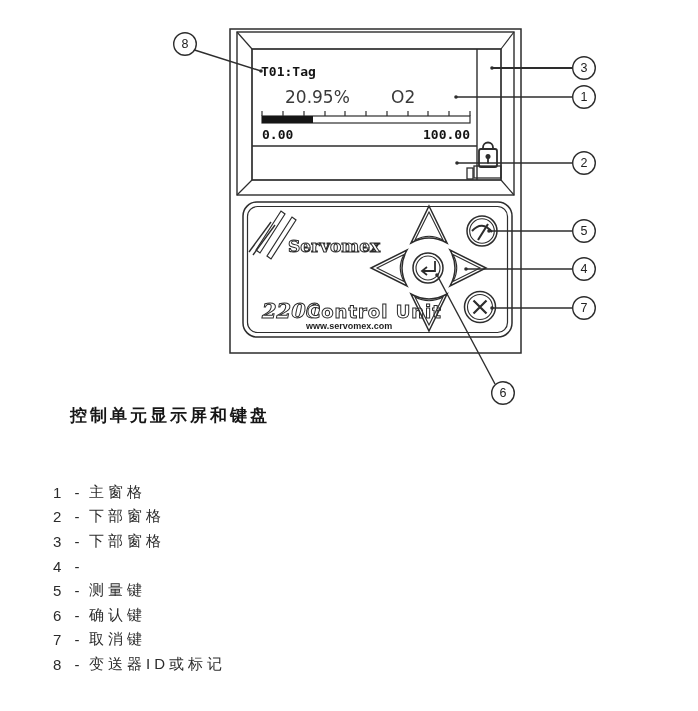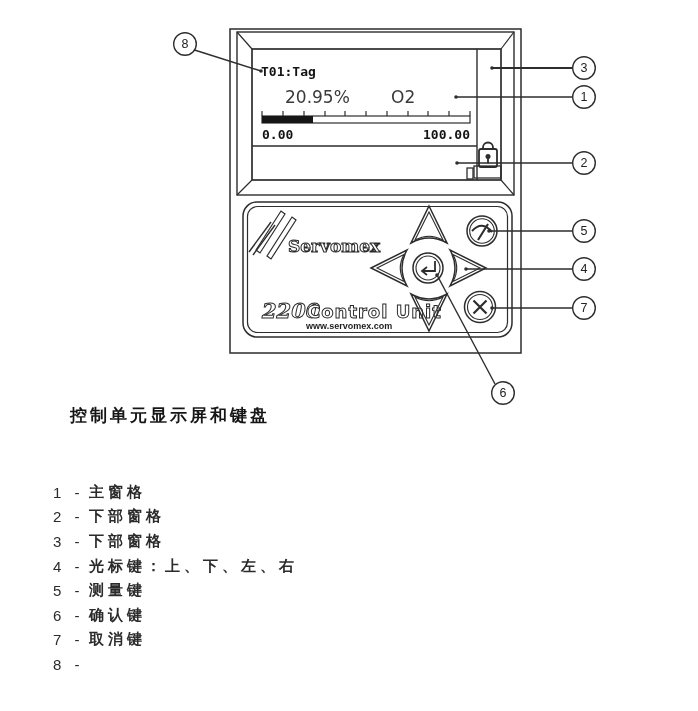--- a/index.html
+++ b/index.html
@@ -17,21 +17,21 @@
   .t-product{font-family:"DejaVu Sans","Liberation Sans",sans-serif;font-weight:bold;font-size:18px;
              letter-spacing:1px;fill:#ffffff;stroke:#2a2a2a;stroke-width:1px;}
   .t-url{font-family:"Liberation Sans",sans-serif;font-weight:bold;font-size:9px;fill:#1c1c1c;}
   .ln{stroke:#2d2d2d;fill:none;}
   .fig-caption{position:absolute;left:70px;top:404px;font-size:17px;font-weight:bold;
                letter-spacing:3px;color:#151515;text-align:center;}
   .legend{position:absolute;left:53px;top:480px;font-size:15px;color:#2b2b2b;}
   .legend-row{display:flex;align-items:center;height:24.6px;}
   .legend-num{width:12px;}
   .legend-dash{width:24px;text-align:center;}
-  .legend-label{letter-spacing:4px;font-weight:bold;}
+  .legend-label{letter-spacing:4px;}
 </style>
 </head>
 <body>
 
 <div class="page">
 
   <svg width="698" height="440" viewBox="0 0 698 440">
 
     <rect x="230" y="29" width="291" height="324" class="ln" stroke-width="1.5"></rect>
 
@@ -200,36 +200,36 @@
         <span class="legend-label">下部窗格</span>
     </div>
     <div class="legend-row">
       <span class="legend-num">3</span>
         <span class="legend-dash">-</span>
         <span class="legend-label">下部窗格</span>
     </div>
     <div class="legend-row">
       <span class="legend-num">4</span>
         <span class="legend-dash">-</span>
-        <span class="legend-label">光标键：上、下、左、右</span>
     </div>
     <div class="legend-row">
       <span class="legend-num">5</span>
         <span class="legend-dash">-</span>
         <span class="legend-label">测量键</span>
     </div>
     <div class="legend-row">
       <span class="legend-num">6</span>
         <span class="legend-dash">-</span>
         <span class="legend-label">确认键</span>
     </div>
     <div class="legend-row">
       <span class="legend-num">7</span>
         <span class="legend-dash">-</span>
         <span class="legend-label">取消键</span>
     </div>
     <div class="legend-row">
       <span class="legend-num">8</span>
         <span class="legend-dash">-</span>
+        <span class="legend-label">变送器ID或标记</span>
     </div>
   </div>
 
 </div>
 
 </body></html>

